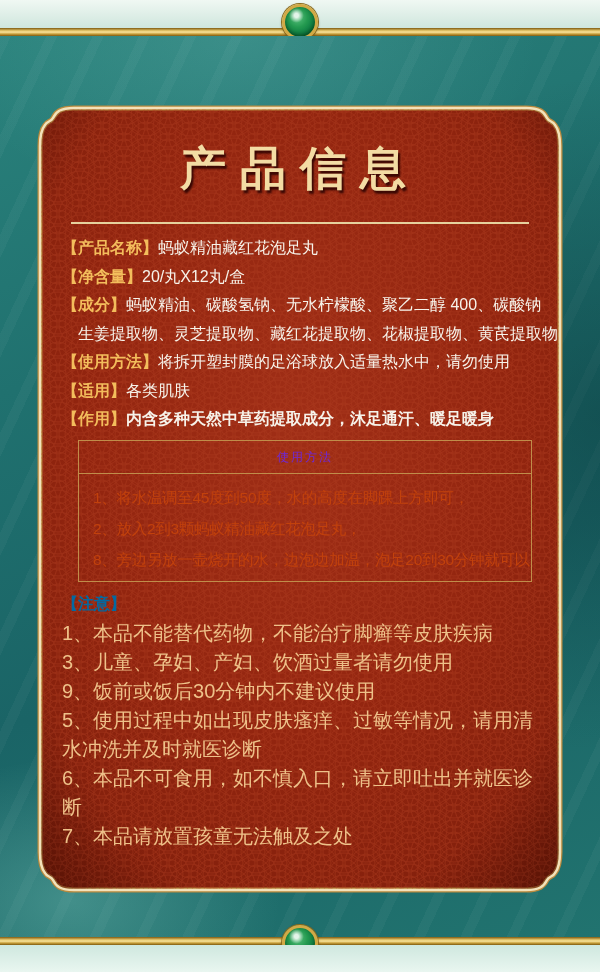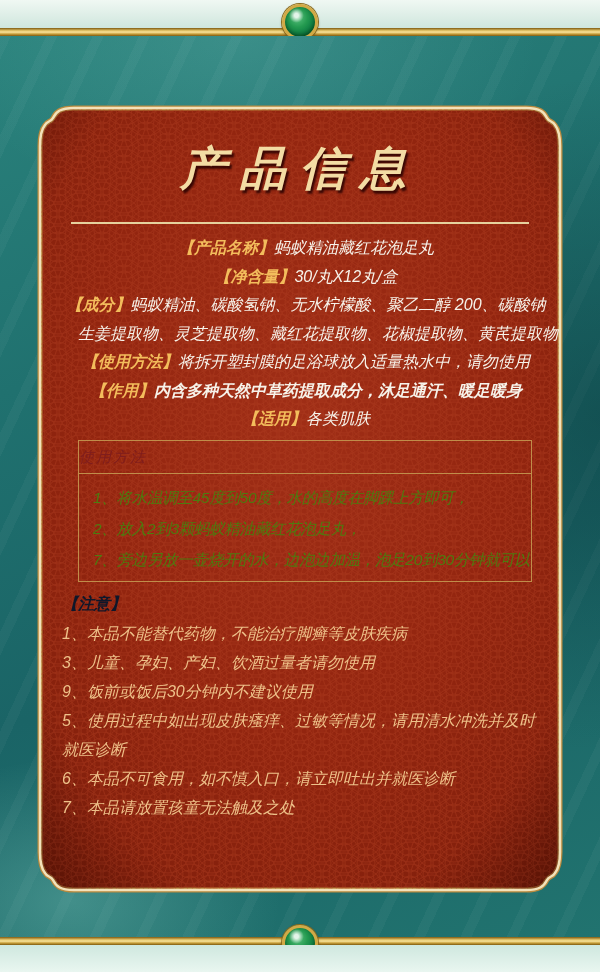--- a/index.html
+++ b/index.html
@@ -33,45 +33,45 @@
   .teal{position:absolute;left:0;top:36px;width:600px;height:901px;
     background:
       radial-gradient(ellipse 320px 220px at 12% 96%, rgba(150,225,210,.30), rgba(150,225,210,0) 65%),
       radial-gradient(ellipse 420px 520px at 100% 42%, rgba(5,45,48,.38), rgba(5,45,48,0) 65%),
       radial-gradient(ellipse 500px 300px at 40% 0%, rgba(160,230,220,.16), rgba(160,230,220,0) 60%),
       repeating-linear-gradient(115deg, rgba(255,255,255,.035) 0 10px, rgba(255,255,255,0) 10px 42px),
       linear-gradient(160deg,#2a827c 0%,#20716f 32%,#1a6466 62%,#21736f 100%);}
 
   
   .card-svg{position:absolute;left:36px;top:104px;}
-  .card-content{position:absolute;left:40px;top:108px;width:520px;height:638px;font-style:italic;}
+  .card-content{position:absolute;left:40px;top:108px;width:520px;height:638px;}
 
   .title{position:absolute;left:0;top:30px;width:520px;text-align:center;
     font-size:46px;font-weight:bold;letter-spacing:14px;color:#f3dca4;
     text-shadow:2px 3px 2px rgba(40,0,0,.85);}
   .title-underline{position:absolute;left:31px;top:114px;width:458px;height:2px;
     background:#e6d29e;}
 
   .specs{position:absolute;left:22px;top:126px;width:488px;
-    font-size:16px;line-height:28.5px;color:#f7f3ea;white-space:nowrap;text-align:center;}
+    font-size:16px;line-height:28.5px;color:#f7f3ea;white-space:nowrap;}
   .specs .lbl{color:#f3bd5c;font-weight:bold;}
   .specs .indent{padding-left:16px;}
   .specs .strong{font-weight:bold;}
 
   .usage-box{position:absolute;left:38px;top:332px;width:452px;height:140px;
     border:1.5px solid #c08d4a;}
-  .usage-box .ub-header{height:32px;line-height:32px;text-align:left;
-    font-size:15px;color:#7f1d1d;border-bottom:1.5px solid #c08d4a;letter-spacing:2px;}
+  .usage-box .ub-header{height:32px;line-height:32px;text-align:center;
+    font-size:12px;color:#6d28d9;border-bottom:1.5px solid #c08d4a;letter-spacing:2px;}
   .usage-box .ub-steps{padding:8px 10px 0 14px;font-size:15.5px;letter-spacing:-.3px;
-    color:#4d7c0f;line-height:31px;white-space:nowrap;}
+    color:#c2410c;line-height:31px;white-space:nowrap;}
 
   .notice-label{position:absolute;left:22px;top:486px;font-size:16px;
-    font-weight:bold;color:#0f172a;}
+    font-weight:bold;color:#0369a1;}
   .notice-list{position:absolute;left:22px;top:511px;width:482px;
-    font-size:16px;line-height:29px;color:#eec189;}
+    font-size:20px;line-height:29px;color:#eec189;}
 </style>
 </head>
 <body>
 
 <div class="page">
 
   <div class="strip-top"></div>
   <div class="gold-bar top"></div>
   <div class="gem top"></div>
 
@@ -145,45 +145,45 @@
   <div class="card-content">
 
     <div class="title">产品信息</div>
     <div class="title-underline"></div>
 
     <div class="specs">
       <div>
         <span class="lbl">【产品名称】</span><span>蚂蚁精油藏红花泡足丸</span>
       </div>
       <div>
-        <span class="lbl">【净含量】</span><span>30/丸X12丸/盒</span>
-      </div>
-      <div>
-        <span class="lbl">【成分】</span><span>蚂蚁精油、碳酸氢钠、无水柠檬酸、聚乙二醇 200、碳酸钠</span>
+        <span class="lbl">【净含量】</span><span>20/丸X12丸/盒</span>
+      </div>
+      <div>
+        <span class="lbl">【成分】</span><span>蚂蚁精油、碳酸氢钠、无水柠檬酸、聚乙二醇 400、碳酸钠</span>
       </div>
       <div class="indent">
         <span>生姜提取物、灵芝提取物、藏红花提取物、花椒提取物、黄芪提取物</span>
       </div>
       <div>
         <span class="lbl">【使用方法】</span><span>将拆开塑封膜的足浴球放入适量热水中，请勿使用</span>
       </div>
       <div>
+        <span class="lbl">【适用】</span><span>各类肌肤</span>
+      </div>
+      <div>
         <span class="lbl">【作用】</span><span class="strong">内含多种天然中草药提取成分，沐足通汗、暖足暖身</span>
-      </div>
-      <div>
-        <span class="lbl">【适用】</span><span>各类肌肤</span>
       </div>
     </div>
 
     <div class="usage-box">
       <div class="ub-header">使用方法</div>
       <div class="ub-steps">
         <div>1、将水温调至45度到50度，水的高度在脚踝上方即可，</div>
         <div>2、放入2到3颗蚂蚁精油藏红花泡足丸，</div>
-        <div>7、旁边另放一壶烧开的水，边泡边加温，泡足20到30分钟就可以</div>
+        <div>8、旁边另放一壶烧开的水，边泡边加温，泡足20到30分钟就可以</div>
       </div>
     </div>
 
     <div class="notice-label">【注意】</div>
     <div class="notice-list">
       <div>1、本品不能替代药物，不能治疗脚癣等皮肤疾病</div>
       <div>3、儿童、孕妇、产妇、饮酒过量者请勿使用</div>
       <div>9、饭前或饭后30分钟内不建议使用</div>
       <div>5、使用过程中如出现皮肤瘙痒、过敏等情况，请用清水冲洗并及时就医诊断</div>
       <div>6、本品不可食用，如不慎入口，请立即吐出并就医诊断</div>

